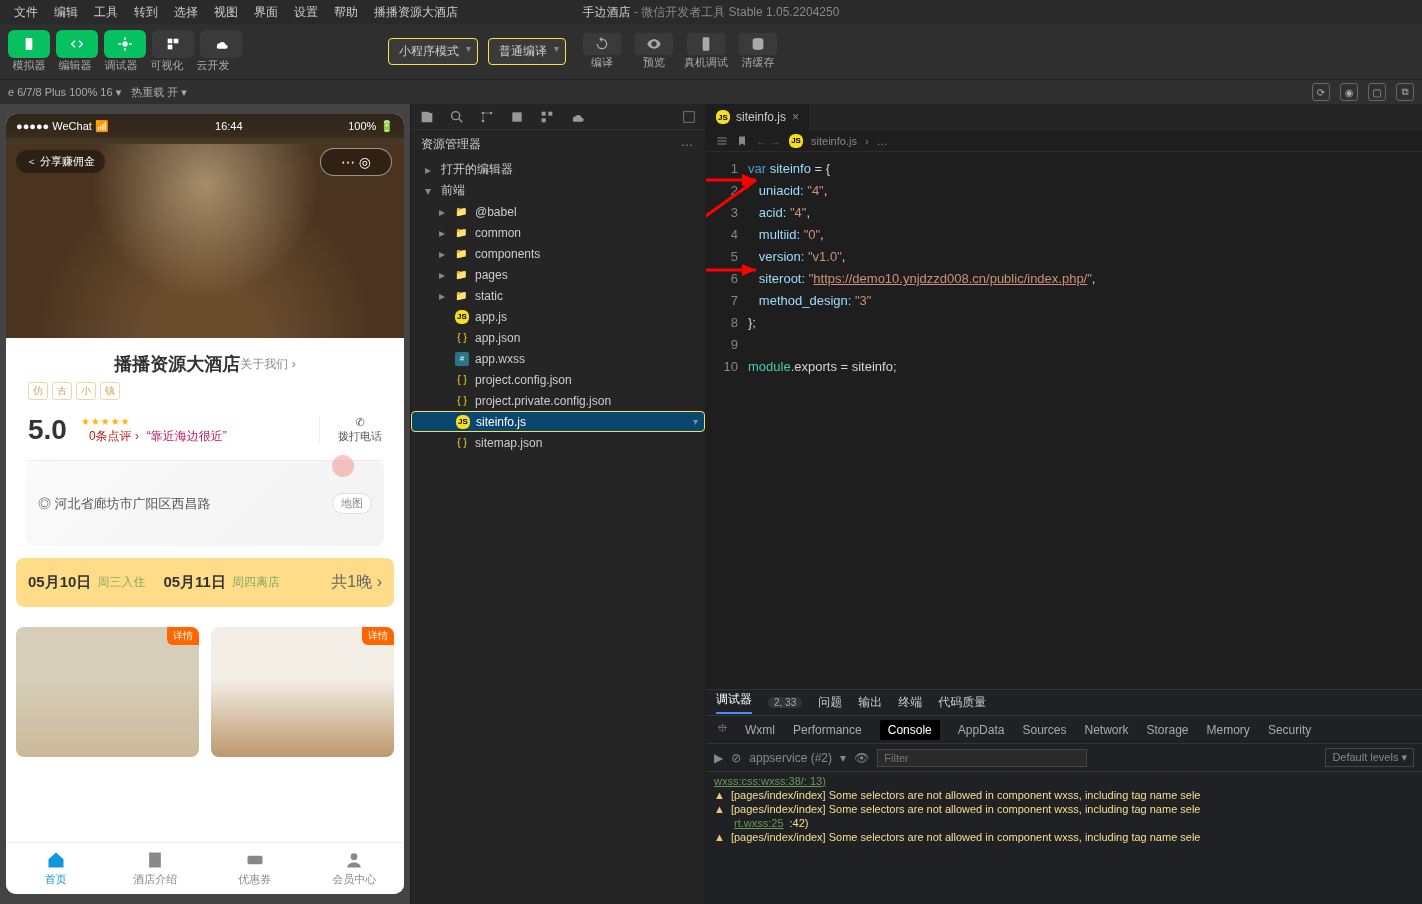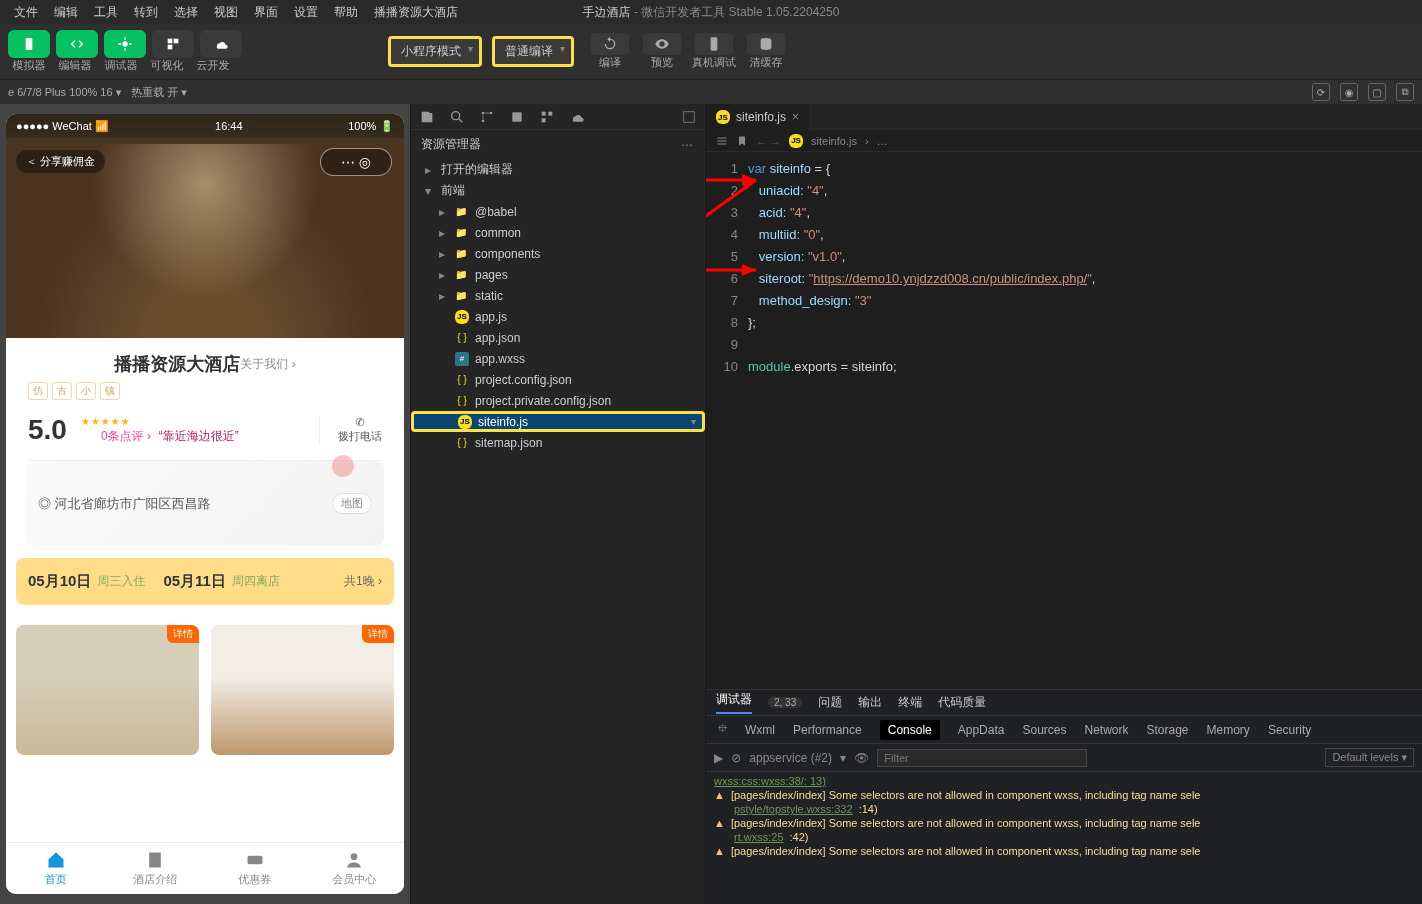--- a/index.html
+++ b/index.html
@@ -14,21 +14,21 @@
 
 .toolbar { height:56px; background:#2f2f2f; border-bottom:1px solid #222; display:flex; align-items:center; padding:0 8px; }
 .tgroup{display:flex;gap:6px;margin-right:6px}
 .tbtn{background:#3a3a3a;border-radius:6px;width:42px;height:28px;display:flex;align-items:center;justify-content:center}
 .tbtn.green{background:#07c160}
 .tbtn svg{width:16px;height:16px;fill:#fff}
 .tlabels{display:flex;gap:4px;margin-right:12px;font-size:11px;color:#aaa}
 .tlabels span{width:42px;text-align:center}
 
 .toolbar-center{margin-left:140px;display:flex;gap:10px}
-.sel{background:#3a3a3a;border:3px solid #fde047;border-radius:4px;color:#ccc;font-size:12px;padding:4px 18px 4px 10px;position:relative}
+.sel{background:#3a3a3a;border:1px solid #fde047;border-radius:4px;color:#ccc;font-size:12px;padding:4px 18px 4px 10px;position:relative}
 .sel::after{content:"▾";position:absolute;right:6px;color:#888;font-size:10px}
 
 .toolbar-right{margin-left:12px;display:flex;gap:4px}
 .rbtn{display:flex;flex-direction:column;align-items:center;font-size:11px;color:#aaa;width:48px}
 .rbtn .ricon{width:38px;height:22px;background:#3a3a3a;border-radius:4px;display:flex;align-items:center;justify-content:center}
 
 
 .devbar{height:24px;background:#303030;display:flex;align-items:center;font-size:11px;color:#aaa;padding:0 8px;gap:10px}
 .devbar .spacer{flex:1}
 .dicon{width:18px;height:18px;border:1px solid #666;border-radius:3px;display:flex;align-items:center;justify-content:center;font-size:10px}
@@ -51,32 +51,32 @@
 }
 .card{margin:0 10px;background:#fff;border-radius:10px;margin-top:-0px;position:relative;z-index:2;padding:14px 12px 0}
 .hotel-row{display:flex;justify-content:center;align-items:center}
 .hotel-name{font-size:18px;font-weight:600}
 .about{color:#888;font-size:12px;display:flex;align-items:center}
 .tags{margin-top:6px;display:flex;gap:4px}
 .tag{font-size:10px;border:1px solid #f0d6aa;color:#cda755;border-radius:3px;padding:1px 4px}
 .score-row{display:flex;align-items:center;margin-top:14px;padding-bottom:14px;border-bottom:1px solid #eee}
 .score{font-size:28px;font-weight:600;color:#333;margin-right:14px}
 .stars{color:#ffb400;letter-spacing:1px;font-size:10px}
-.rev{font-size:12px;color:#ec4899;margin-left:20px}
+.rev{font-size:12px;color:#b91c1c;margin-left:8px}
 .quote{font-size:12px;color:#be185d;margin-left:4px}
 .call{margin-left:auto;display:flex;flex-direction:column;align-items:center;font-size:11px;color:#555;border-left:1px solid #eee;padding-left:18px}
 .addr{display:flex;align-items:center;padding:16px 0;font-size:13px;color:#555}
 .maptag{margin-left:auto;background:#fff;border:1px solid #ddd;border-radius:12px;font-size:11px;padding:2px 8px;color:#888;position:relative}
 .addr-bg{background:linear-gradient(135deg,#fafafa,#f3f3f3);border-radius:8px;padding:16px 12px;margin:0 -2px}
 .mapdot{width:22px;height:22px;border-radius:50%;background:#e74c3c;opacity:.3;position:absolute;right:30px;top:-6px}
 
 .datebar{margin:12px 10px;background:#ffdd88;border-radius:8px;padding:14px 12px;display:flex;align-items:center;font-size:13px;color:#624}
 .ddate{font-weight:600;font-size:15px;color:#333;margin-right:6px}
 .dsmall{font-size:12px;color:#8a6}
-.dnight{margin-left:auto;font-size:12px;color:#666}
+.dnight{margin-left:auto;font-size:16px;color:#666}
 
 .rooms{display:flex;gap:12px;padding:8px 10px}
 .room{flex:1;background:#eee;border-radius:8px;height:130px;position:relative;overflow:hidden}
 .room .badge{position:absolute;right:0;top:0;background:#f60;color:#fff;font-size:10px;padding:2px 6px;border-bottom-left-radius:6px}
 .room.r1{background:linear-gradient(180deg,#d6ceb9 40%,#cbb997)}
 .room.r2{background:linear-gradient(180deg,#f2eee5 40%,#bd986d)}
 
 .tabbar{position:absolute;bottom:0;left:0;right:0;height:52px;background:#fff;border-top:1px solid #eee;display:flex}
 .tabbar .tab{flex:1;display:flex;flex-direction:column;align-items:center;justify-content:center;font-size:11px;color:#888}
 .tabbar .tab.active{color:#1296db}
@@ -525,25 +525,20 @@
       </div>
       <div class="logs">
         <div class="log">
             <span class="lnk">wxss:css:wxss:38/: 13)</span>
           </div>
         <div class="log">
             <span class="wicon">▲</span>
             <span class="warn">[pages/index/index] Some selectors are not allowed in component wxss, including tag name sele</span>
           </div>
         <div class="log">
-            <span style="width:14px"></span>
-            <span class="lnk">pstyle/topstyle.wxss:332</span>
-            <span class="warn">:14)</span>
-          </div>
-        <div class="log">
             <span class="wicon">▲</span>
             <span class="warn">[pages/index/index] Some selectors are not allowed in component wxss, including tag name sele</span>
           </div>
         <div class="log">
             <span style="width:14px"></span>
             <span class="lnk">rt.wxss:25</span>
             <span class="warn">:42)</span>
           </div>
         <div class="log">
             <span class="wicon">▲</span>

